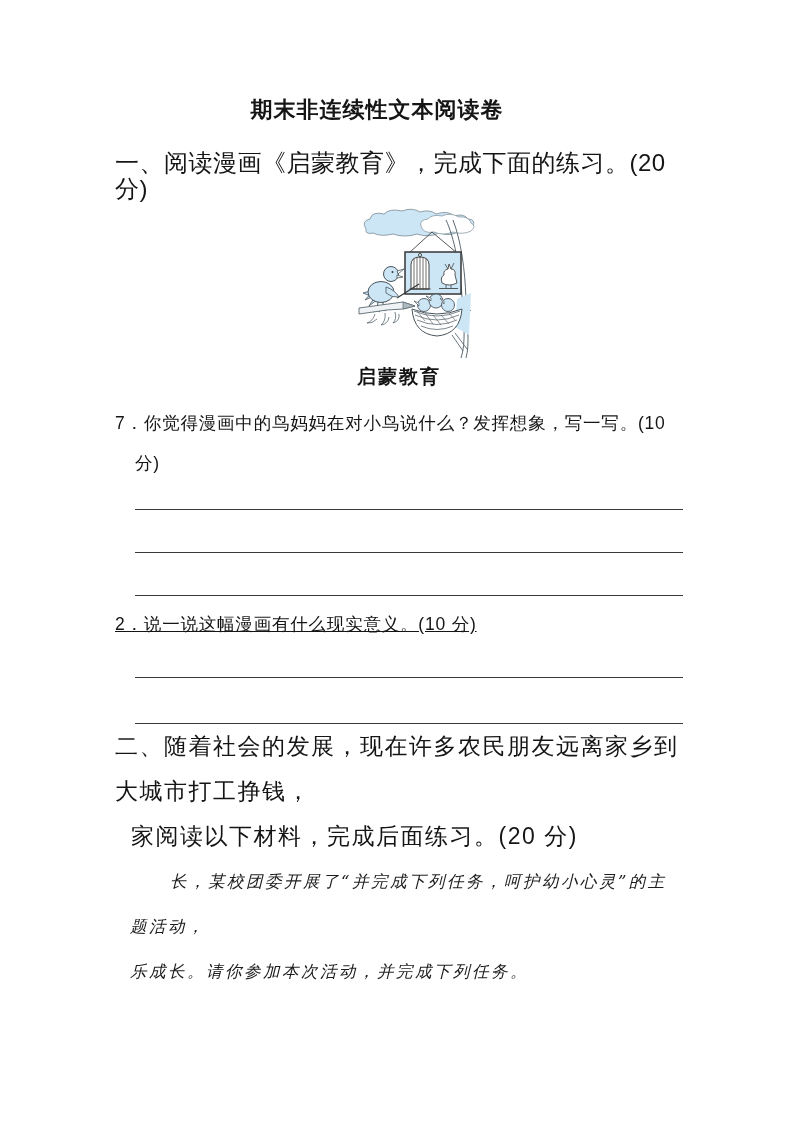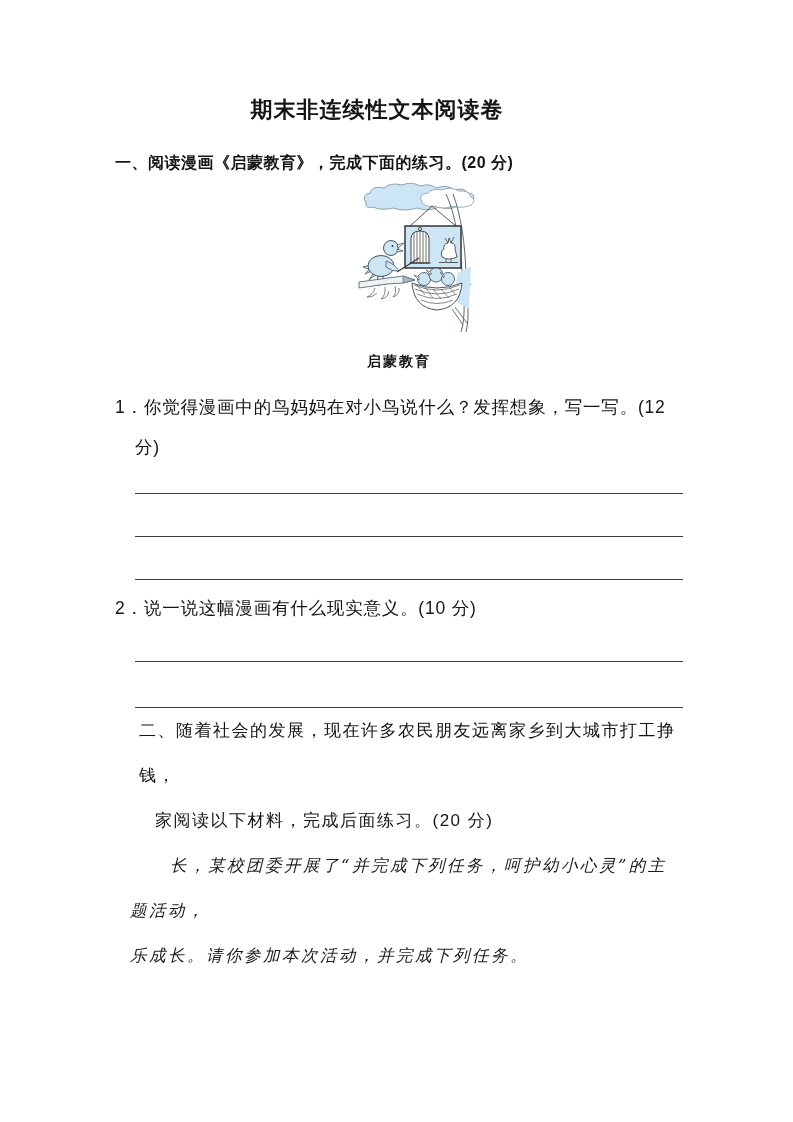--- a/index.html
+++ b/index.html
@@ -14,43 +14,43 @@
   }
   .doc-title {
     text-align:center;
     font-size:22px; font-weight:700;
     letter-spacing:1px;
     line-height:26px;
     padding-right:44px;
     margin-bottom:27px;
   }
   .s1-heading {
-    font-size:16px; line-height:26px; letter-spacing:0.5px;font-weight:bold;
+    font-size:24px; line-height:26px; letter-spacing:0.5px;
   }
   .figure-wrap {
     width:124px; margin:5px auto 0;
     transform:translateX(21px);
   }
   .figure-wrap svg { display:block; }
   .figure-caption {
     text-align:center; font-weight:700;
-    font-size:14px; line-height:20px;
-    margin-top:18px; letter-spacing:2px;
+    font-size:19px; line-height:20px;
+    margin-top:8px; letter-spacing:2px;
   }
   .q-block { font-size:17.5px; }
   .q-line { line-height:40px; letter-spacing:0.8px; }
   .q1 { margin-top:16px; }
   .q1 .q-line-cont { padding-left:20px; }
-  .q2 { margin-top:8px; }
+  .q2 { margin-top:8px;text-decoration:underline; }
   .answer-lines { padding-left:20px; }
   .answer-line { height:42px; border-bottom:1.2px solid #3a3a3a; }
   .answers-q1 .answer-line:first-child { height:26px; }
   .answers-q2 .answer-line:first-child { height:33px; }
   .answers-q2 .answer-line { height:45px; }
-  .s2-para { font-size:17px;margin-left:24px; }
+  .s2-para { font-size:23px; }
   .s2-para .p-line { line-height:45px; letter-spacing:1.5px; }
   .s2-para .p-line + .p-line { padding-left:16px; }
   .material {
     padding-left:15px;
     font-family:"DejaVu Serif", serif;
     font-style:italic;
     font-size:16.5px;
     color:#1c1c1c;
   }
   .material .p-line { line-height:45px; letter-spacing:2.5px; }
@@ -138,21 +138,21 @@
         <path d="M58,104 L66,114 M66,106 L74,117 M74,108 L82,118 M82,108 L90,117 M90,106 L96,113" fill="none" stroke="#49565e" stroke-width="0.6"></path>
       </g>
 
       <path d="M93,128 L104,144 M96,126 L108,142" fill="none" stroke="#5a6a72" stroke-width="0.9"></path>
     </svg>
   </div>
 
   <div class="figure-caption">启蒙教育</div>
 
   <div class="q-block q1">
-    <div class="q-line">1．你觉得漫画中的鸟妈妈在对小鸟说什么？发挥想象，写一写。(12</div>
+    <div class="q-line">7．你觉得漫画中的鸟妈妈在对小鸟说什么？发挥想象，写一写。(10</div>
     <div class="q-line q-line-cont">分)</div>
   </div>
 
   <div class="answer-lines answers-q1">
       <div class="answer-line"></div>
       <div class="answer-line"></div>
       <div class="answer-line"></div>
     </div>
 
   <div class="q-block q2">

